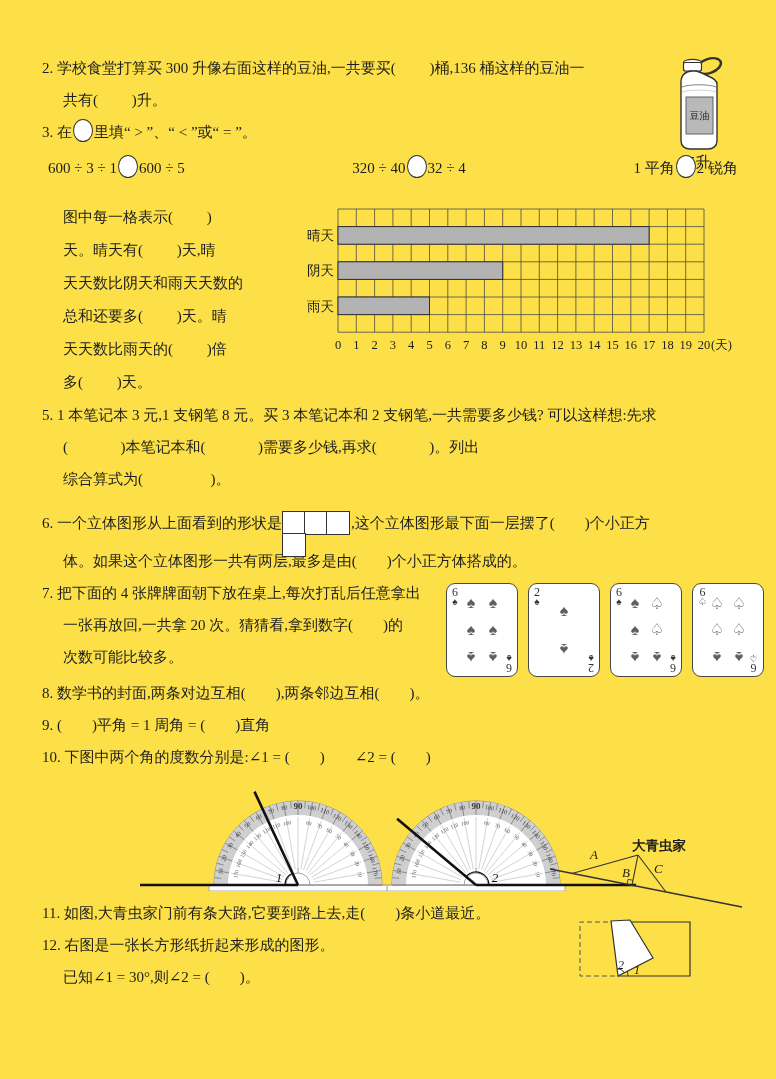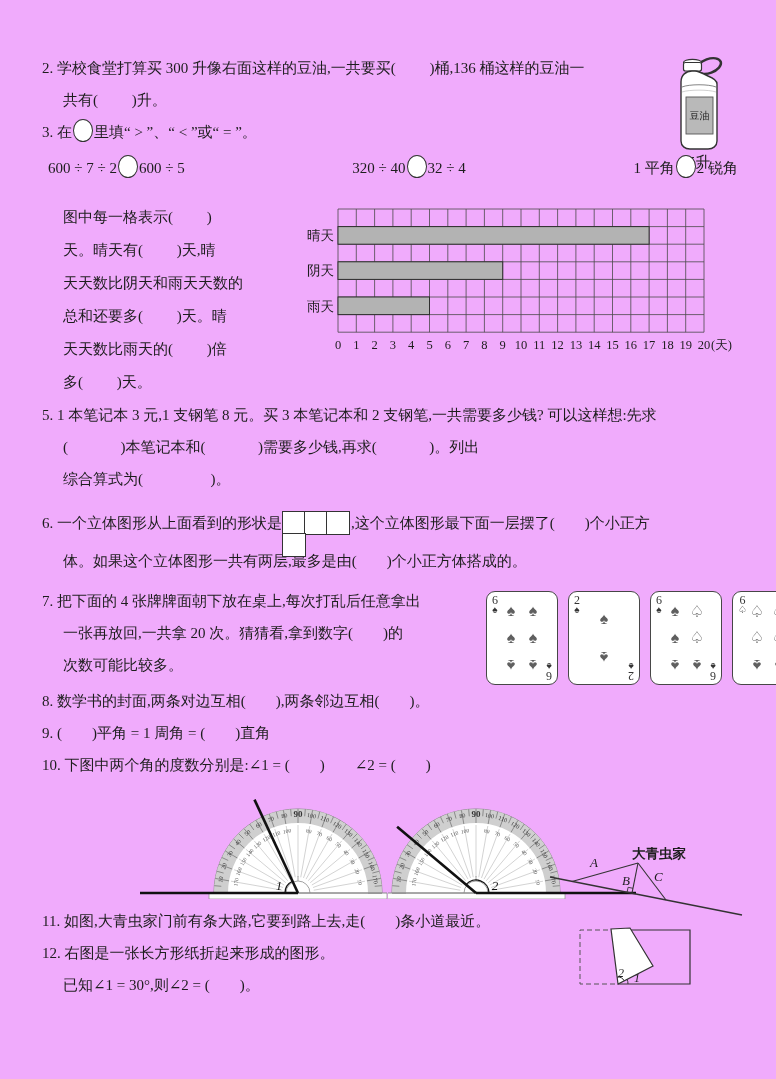--- a/index.html
+++ b/index.html
@@ -1,17 +1,17 @@
 <!DOCTYPE html>
 <html><head>
 <meta charset="utf-8">
 <style>
   html,body{margin:0;padding:0;background:#ffffff;}
   .page{position:relative;width:776px;height:1079px;box-sizing:border-box;
-        padding:52px 30px 0 42px;overflow:hidden;background:#f0abfc;
+        padding:52px 30px 0 42px;overflow:hidden;background:#fde047;
         font-family:"Liberation Serif","DejaVu Serif",serif;color:#1d1d1d;font-size:15px;}
   .t{white-space:pre;line-height:32px;}
   .ind{padding-left:21px;}
   .q{position:relative;}
   
   .bottle{position:absolute;right:14px;top:2px;width:66px;text-align:center;}
   .bottle-caption{font-size:15px;line-height:16px;margin-top:-2px;}
   
   .cmp-row{display:flex;justify-content:space-between;align-items:center;line-height:40px;
            padding:0 8px 0 6px;white-space:pre;}
@@ -64,21 +64,21 @@
         <rect x="19" y="43" width="27" height="37" fill="#b9b9b9" stroke="#555" stroke-width="0.9"></rect>
         <text x="32.5" y="65" text-anchor="middle" font-size="10" fill="#1d1d1d">豆油</text>
       </svg>
       <div class="bottle-caption">5升</div>
     </div>
   </div>
 
   <div class="q">
     <div class="t"><span>3. 在</span><span class="circle"></span><span>里填“ &gt; ”、“ &lt; ”或“ = ”。</span></div>
     <div class="cmp-row">
-      <span><span>600 ÷ 7 ÷ 2</span><span class="circle"></span><span>600 ÷ 5</span></span>
+      <span><span>600 ÷ 3 ÷ 1</span><span class="circle"></span><span>600 ÷ 5</span></span>
       <span><span>320 ÷ 40</span><span class="circle"></span><span>32 ÷ 4</span></span>
       <span><span>1 平角</span><span class="circle"></span><span>2 锐角</span></span>
     </div>
   </div>
 
   <div class="q">
     <div class="q4-row">
       <div class="q4-left">
         <div class="t ind">图中每一格表示(         )</div>
         <div class="t ind">天。晴天有(         )天,晴</div>
@@ -153,21 +153,21 @@
     <div class="t">5. 1 本笔记本 3 元,1 支钢笔 8 元。买 3 本笔记本和 2 支钢笔,一共需要多少钱? 可以这样想:先求</div>
     <div class="t ind">(              )本笔记本和(              )需要多少钱,再求(              )。列出</div>
     <div class="t ind">综合算式为(                  )。</div>
   </div>
 
   <div class="q" style="margin-top:6px;">
     <div class="t" style="line-height:44px;"><span>6. 一个立体图形从上面看到的形状是</span><span class="shape6"><i style="left:0;top:0;"></i><i style="left:22px;top:0;"></i><i style="left:44px;top:0;"></i><i style="left:0;top:22px;"></i></span><span>,这个立体图形最下面一层摆了(        )个小正方</span></div>
     <div class="t ind">体。如果这个立体图形一共有两层,最多是由(        )个小正方体搭成的。</div>
   </div>
 
-  <div class="q q7-row" style="margin-top:8px;gap:40px;">
+  <div class="q q7-row" style="margin-top:0;">
     <div class="q7-left">
       <div class="t">7. 把下面的 4 张牌牌面朝下放在桌上,每次打乱后任意拿出</div>
       <div class="t ind">一张再放回,一共拿 20 次。猜猜看,拿到数字(        )的</div>
       <div class="t ind">次数可能比较多。</div>
     </div>
     <div class="cards" id="cards">
         <div class="card">
           <div class="corner tl">
             <div>6</div>
             <div class="s">♠</div>

